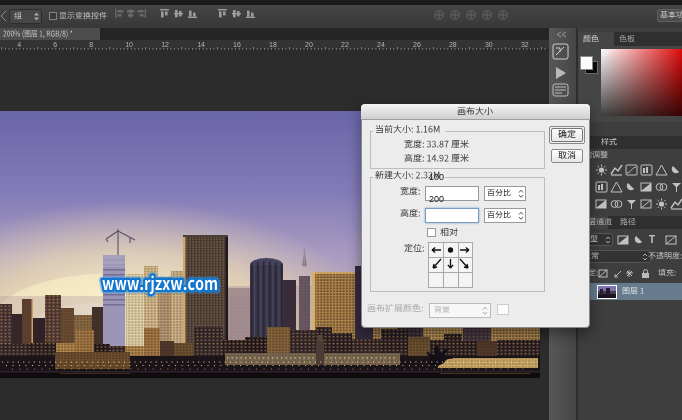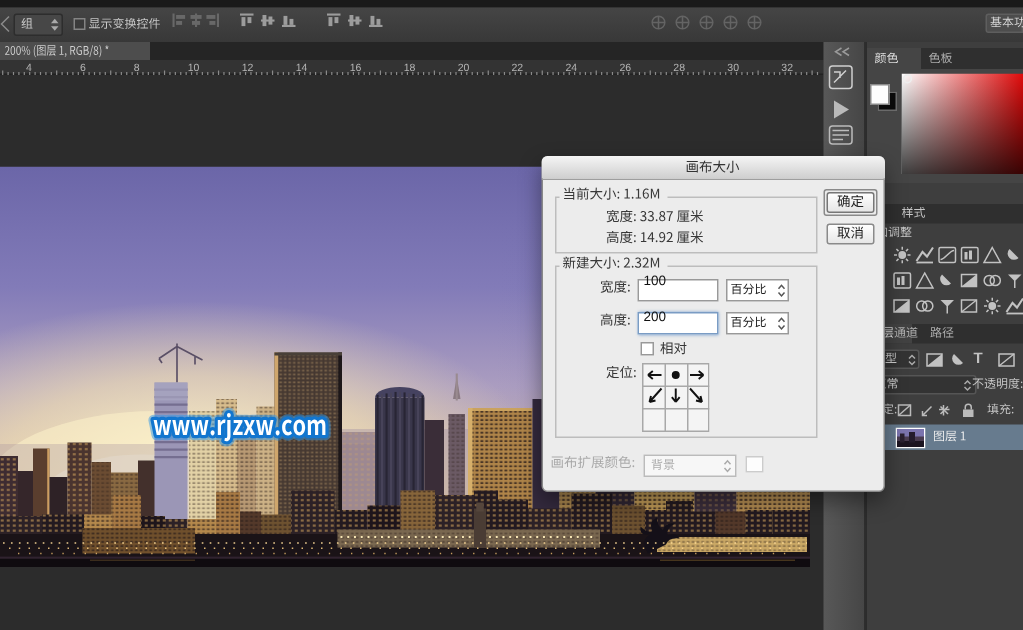--- a/index.html
+++ b/index.html
@@ -824,30 +824,30 @@
       </g>
     </svg>
     <svg style="position:absolute;left:400px;top:187px" width="24" height="13" viewBox="0 0 24 13">
       <g fill="#383838" transform="translate(0,7.38)">
         <path transform="translate(0.0,0) scale(0.009000,-0.009000)" d="M523 190V29C523 -47 550 -68 652 -68C674 -68 814 -68 837 -68C929 -68 952 -32 961 120C941 125 910 136 893 149C888 17 881 -1 832 -1C800 -1 682 -1 658 -1C607 -1 598 3 598 30V190ZM441 316V237C441 156 413 45 42 -32C60 -48 83 -77 92 -95C477 -5 521 130 521 235V316ZM201 417V101H276V352H719V107H797V417ZM432 828C445 804 458 776 470 751H76V568H146V686H853V568H926V751H561C549 781 528 821 510 850ZM597 650V585H404V651H327V585H174V524H327V452H404V524H597V451H672V524H828V585H672V650Z"></path>
         <path transform="translate(9.0,0) scale(0.009000,-0.009000)" d="M386 644V557H225V495H386V329H775V495H937V557H775V644H701V557H458V644ZM701 495V389H458V495ZM757 203C713 151 651 110 579 78C508 111 450 153 408 203ZM239 265V203H369L335 189C376 133 431 86 497 47C403 17 298 -1 192 -10C203 -27 217 -56 222 -74C347 -60 469 -35 576 7C675 -37 792 -65 918 -80C927 -61 946 -31 962 -15C852 -5 749 15 660 46C748 93 821 157 867 243L820 268L807 265ZM473 827C487 801 502 769 513 741H126V468C126 319 119 105 37 -46C56 -52 89 -68 104 -80C188 78 201 309 201 469V670H948V741H598C586 773 566 813 548 845Z"></path>
         <path transform="translate(18.0,0) scale(0.009000,-0.009000)" d="M139 390C175 390 205 418 205 460C205 501 175 530 139 530C102 530 73 501 73 460C73 418 102 390 139 390ZM139 -13C175 -13 205 15 205 56C205 98 175 126 139 126C102 126 73 98 73 56C73 15 102 -13 139 -13Z"></path>
       </g>
     </svg>
     <div class="a" style="left:425px;top:186px;width:54px;height:15px;background:#fff;border:1px solid #999"></div>
-    <div class="a" style="left:429px;top:182px;font-size:9px;color:#111">100</div>
+    <div class="a" style="left:429px;top:172px;font-size:9px;color:#111">100</div>
     <svg style="position:absolute;left:400px;top:209px" width="24" height="13" viewBox="0 0 24 13">
       <g fill="#383838" transform="translate(0,7.38)">
         <path transform="translate(0.0,0) scale(0.009000,-0.009000)" d="M286 559H719V468H286ZM211 614V413H797V614ZM441 826 470 736H59V670H937V736H553C542 768 527 810 513 843ZM96 357V-79H168V294H830V-1C830 -12 825 -16 813 -16C801 -16 754 -17 711 -15C720 -31 731 -54 735 -72C799 -72 842 -72 869 -63C896 -53 905 -37 905 0V357ZM281 235V-21H352V29H706V235ZM352 179H638V85H352Z"></path>
         <path transform="translate(9.0,0) scale(0.009000,-0.009000)" d="M386 644V557H225V495H386V329H775V495H937V557H775V644H701V557H458V644ZM701 495V389H458V495ZM757 203C713 151 651 110 579 78C508 111 450 153 408 203ZM239 265V203H369L335 189C376 133 431 86 497 47C403 17 298 -1 192 -10C203 -27 217 -56 222 -74C347 -60 469 -35 576 7C675 -37 792 -65 918 -80C927 -61 946 -31 962 -15C852 -5 749 15 660 46C748 93 821 157 867 243L820 268L807 265ZM473 827C487 801 502 769 513 741H126V468C126 319 119 105 37 -46C56 -52 89 -68 104 -80C188 78 201 309 201 469V670H948V741H598C586 773 566 813 548 845Z"></path>
         <path transform="translate(18.0,0) scale(0.009000,-0.009000)" d="M139 390C175 390 205 418 205 460C205 501 175 530 139 530C102 530 73 501 73 460C73 418 102 390 139 390ZM139 -13C175 -13 205 15 205 56C205 98 175 126 139 126C102 126 73 98 73 56C73 15 102 -13 139 -13Z"></path>
       </g>
     </svg>
     <div class="a" style="left:425px;top:208px;width:54px;height:15px;background:#fff;border:1px solid #7a9cc4;box-shadow:0 0 2px rgba(90,140,200,.8)"></div>
-    <div class="a" style="left:429px;top:206px;font-size:9px;color:#111">200</div>
+    <div class="a" style="left:429px;top:194px;font-size:9px;color:#111">200</div>
     <div class="a" style="left:484px;top:186px;width:42px;height:15px;background:#fff;border:1px solid #999"></div>
     <svg style="position:absolute;left:487px;top:189px" width="27" height="11" viewBox="0 0 27 11">
       <g fill="#222222" transform="translate(0,6.56)">
         <path transform="translate(0.0,0) scale(0.008000,-0.008000)" d="M177 563V-81H253V-16H759V-81H837V563H497C510 608 524 662 536 713H937V786H64V713H449C442 663 431 607 420 563ZM253 241H759V54H253ZM253 310V493H759V310Z"></path>
         <path transform="translate(8.0,0) scale(0.008000,-0.008000)" d="M673 822 604 794C675 646 795 483 900 393C915 413 942 441 961 456C857 534 735 687 673 822ZM324 820C266 667 164 528 44 442C62 428 95 399 108 384C135 406 161 430 187 457V388H380C357 218 302 59 65 -19C82 -35 102 -64 111 -83C366 9 432 190 459 388H731C720 138 705 40 680 14C670 4 658 2 637 2C614 2 552 2 487 8C501 -13 510 -45 512 -67C575 -71 636 -72 670 -69C704 -66 727 -59 748 -34C783 5 796 119 811 426C812 436 812 462 812 462H192C277 553 352 670 404 798Z"></path>
         <path transform="translate(16.0,0) scale(0.008000,-0.008000)" d="M125 -72C148 -55 185 -39 459 50C455 68 453 102 454 126L208 50V456H456V531H208V829H129V69C129 26 105 3 88 -7C101 -22 119 -54 125 -72ZM534 835V87C534 -24 561 -54 657 -54C676 -54 791 -54 811 -54C913 -54 933 15 942 215C921 220 889 235 870 250C863 65 856 18 806 18C780 18 685 18 665 18C620 18 611 28 611 85V377C722 440 841 516 928 590L865 656C804 593 707 516 611 457V835Z"></path>
       </g>
     </svg>
     <svg class="a" style="left:517px;top:189px" width="8" height="10">
       <path d="M2 3.5 l2-2.3 2 2.3 M2 6 l2 2.3 2-2.3" stroke="#555" fill="none"></path>

